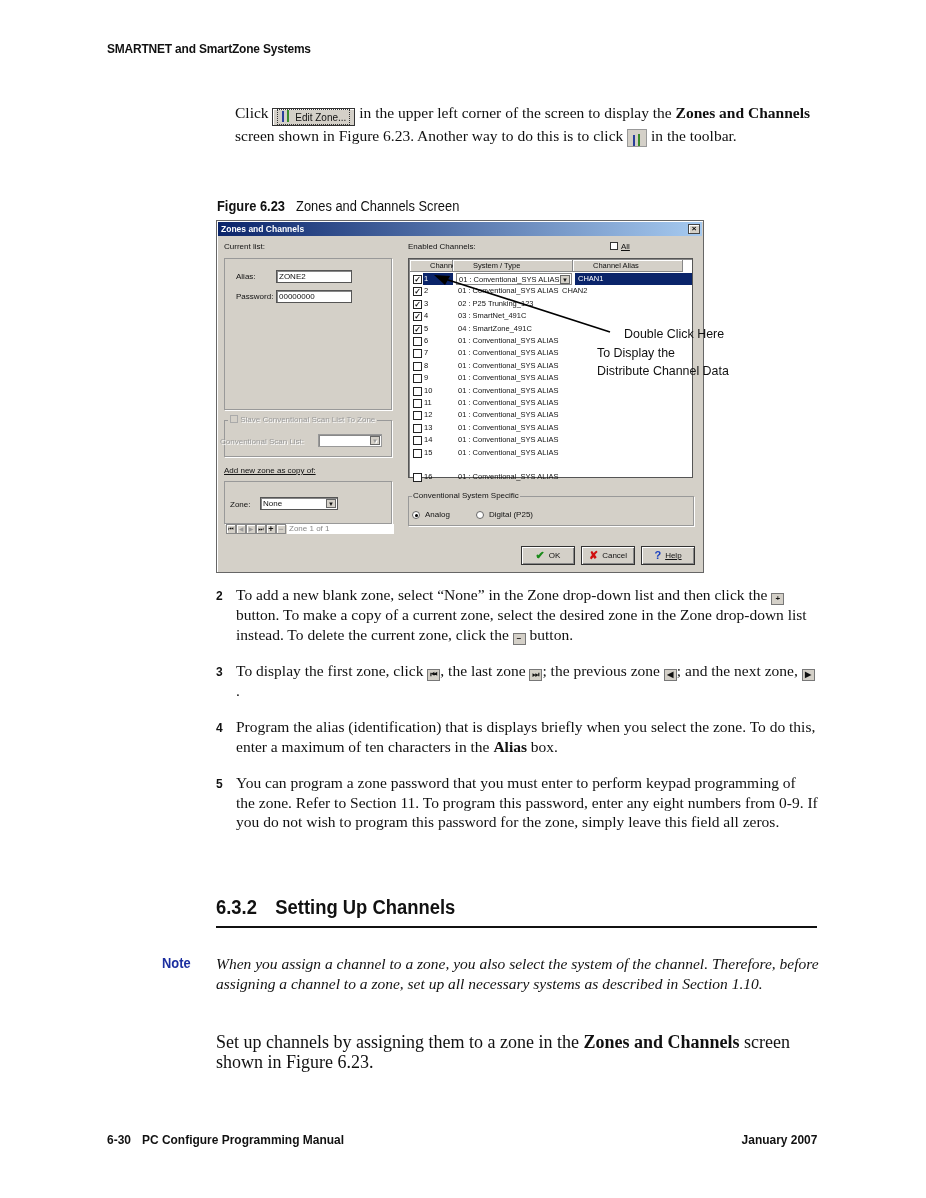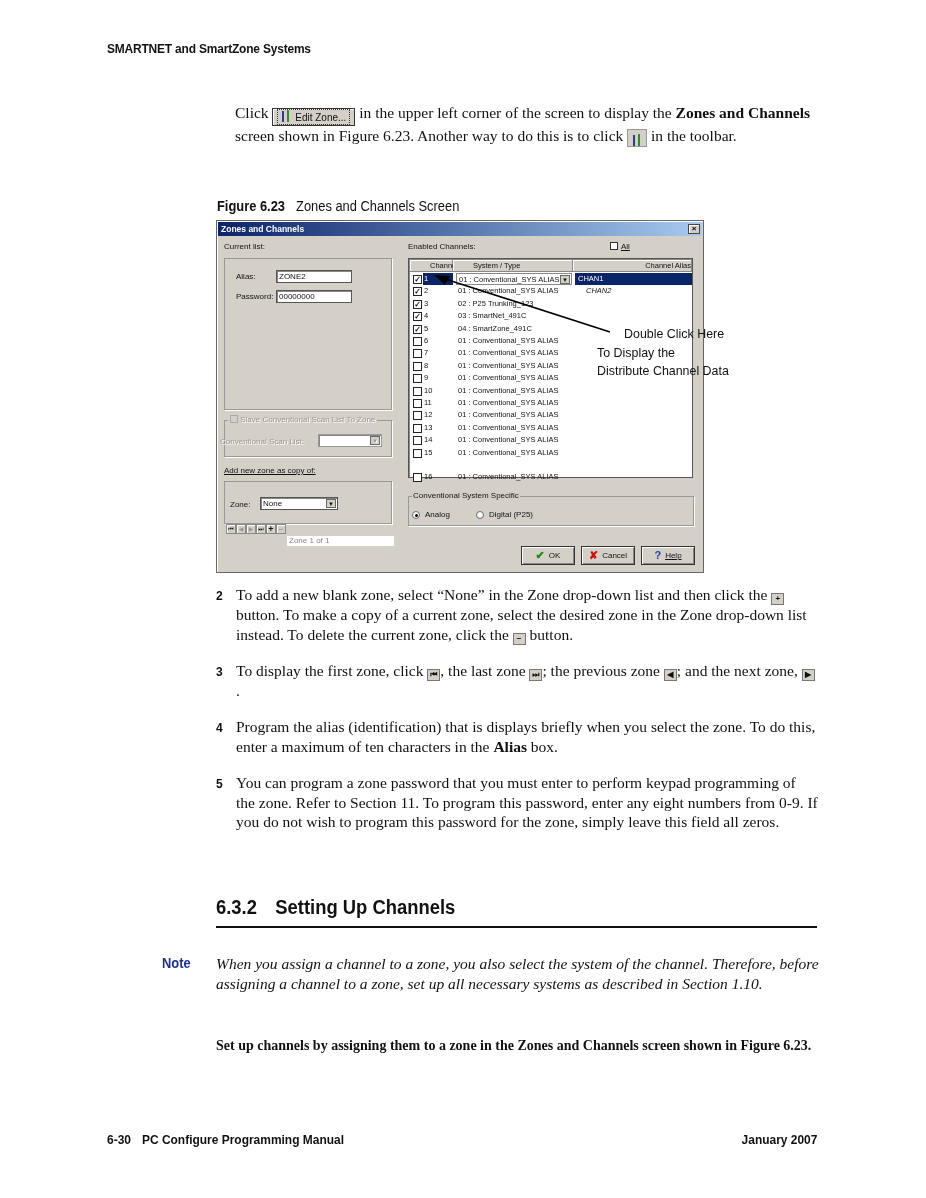--- a/index.html
+++ b/index.html
@@ -30,21 +30,21 @@
   .textbox { position: absolute; background: #fff; border: 1px solid #555; box-shadow: inset 1px 1px 0 #888; height: 13px; font-size: 8px; line-height: 11px; padding-left: 2px; }
   .combo-arrow { position: absolute; right: 1px; top: 1px; width: 10px; height: 9px; background: #d4d0c8; border: 1px solid #666; font-size: 6px; line-height: 8px; text-align: center; }
   .disabled { color: #9a9a9a; text-shadow: 1px 1px 0 #fff; }
 
   .listview { position: absolute; left: 191px; top: 37px; width: 285px; height: 220px; background: #fff; border: 1px solid #555; box-shadow: inset 1px 1px 0 #888; }
   .lv-head { position: absolute; top: 1px; height: 12px; background: #d4d0c8; border-right: 1px solid #888; border-bottom: 1px solid #888; box-shadow: inset 1px 1px 0 #fff; padding-left: 20px; line-height: 11px; font-size: 7.5px; }
   .lv-row { position: absolute; left: 1px; height: 12.4px; width: 282px; font-size: 7.5px; line-height: 12px; }
   .cb { position: absolute; left: 3px; top: 2px; width: 9px; height: 9px; border: 1px solid #222; background: #fff; font-size: 8px; line-height: 7px; text-align: center; font-weight: bold; }
   .ch-num { position: absolute; left: 14px; }
   .sys { position: absolute; left: 48px; }
-  .alias { position: absolute; left: 176px; font-style: italic; }
+  .alias { position: absolute; left: 152px; }
   .sel-ch { position: absolute; left: 13px; width: 30px; top: 0; height: 12px; background: #0a246a; color: #fff; padding-left: 1px; }
   .sel-alias { position: absolute; left: 165px; width: 117px; top: 0; height: 12px; background: #0a246a; color: #fff; padding-left: 3px; }
   .sys-combo { position: absolute; left: 46px; top: 0; width: 116px; height: 12px; border: 1px solid #888; background: #fff; padding-left: 2px; }
 
   .radio { position: absolute; width: 8px; height: 8px; border-radius: 50%; border: 1px solid #666; background: #fff; }
   .radio.on::after { content: ""; position: absolute; left: 2px; top: 2px; width: 3px; height: 3px; border-radius: 50%; background: #000; }
 
   .btn { position: absolute; height: 19px; width: 54px; background: #d4d0c8; border: 1px solid #333; box-shadow: inset 1px 1px 0 #fff, inset -1px -1px 0 #888; font-size: 8px; line-height: 17px; text-align: center; }
   .btn .ico { font-weight: bold; font-size: 11px; margin-right: 4px; vertical-align: -1px; }
 
@@ -54,21 +54,21 @@
 
   .step-num { position: absolute; font-family: "Liberation Sans", sans-serif; font-weight: bold; font-size: 12px; }
   .step-text { position: absolute; left: 236px; width: 582px; font-size: 15.5px; line-height: 19.5px; }
   .mini-icon { display: inline-block; width: 13px; height: 12px; border: 1px solid #777; background: #d4d0c8; font-family: "Liberation Sans", sans-serif; font-size: 8px; line-height: 10px; text-align: center; vertical-align: -1px; font-weight: bold; }
 
   .section-head { left: 216px; top: 896px; font-family: "Liberation Sans", sans-serif; font-weight: bold; font-size: 20px; transform: scaleX(0.92); transform-origin: left; }
   .section-head .num { margin-right: 20px; }
   .section-rule { left: 216px; top: 926px; width: 601px; height: 1.5px; background: #111; }
   .note-label { left: 162px; top: 955px; font-family: "Liberation Sans", sans-serif; font-weight: bold; font-size: 14px; color: #1c2fa0; transform: scaleX(0.92); transform-origin: left; }
   .note-text { left: 216px; top: 954px; width: 605px; font-style: italic; font-size: 15.5px; line-height: 19.5px; }
-  .closing { left: 216px; top: 1032px; width: 605px; font-size: 14px; line-height: 28px; font-weight: bold; }
+  .closing { left: 216px; top: 1032px; width: 605px; font-size: 18px; line-height: 20px; }
 
   .footer { top: 1132px; font-family: "Liberation Sans", sans-serif; font-weight: bold; font-size: 13px; transform: scaleX(0.92); }
   .footer-left { left: 107px; transform-origin: left; }
   .footer-left .pg { margin-right: 12px; }
   .footer-right { right: 109px; transform-origin: right; }
 </style>
 </head>
 <body>
 
 <div class="abs running-header">SMARTNET and SmartZone Systems</div>
@@ -114,32 +114,32 @@
     <div class="combo-arrow">▼</div>
   </div>
 
   <div style="position:absolute; left:9px; top:303px; width:168px; height:11px;">
     <div class="nav-btn" style="left:0;">⏮</div>
     <div class="nav-btn" style="left:10px; color:#999;">◀</div>
     <div class="nav-btn" style="left:20px; color:#999;">▶</div>
     <div class="nav-btn" style="left:30px;">⏭</div>
     <div class="nav-btn" style="left:40px; font-size:9px; font-weight:bold;">+</div>
     <div class="nav-btn" style="left:50px; font-size:9px; color:#888;">−</div>
-    <div style="position:absolute; left:61px; top:0; width:107px; height:10px; background:#fff; color:#888; padding-left:2px; line-height:10px;margin-top:12px;">Zone 1 of 1</div>
+    <div style="position:absolute; left:61px; top:0; width:107px; height:10px; background:#fff; color:#888; padding-left:2px; line-height:10px;">Zone 1 of 1</div>
   </div>
 
   <div class="lbl" style="left:191px; top:21px;">Enabled Channels:</div>
   <div class="lbl" style="left:393px; top:21px;">
     <span style="display:inline-block;width:8px;height:8px;border:1px solid #333;background:#fff;vertical-align:-1px;margin-right:3px;"></span><u>All</u>
   </div>
 
   <div class="listview">
     <div class="lv-head" style="left:1px; width:43px;">Channel</div>
     <div class="lv-head" style="left:44px; width:120px;">System / Type</div>
-    <div class="lv-head" style="left:164px; width:119px;text-align:right;">Channel Alias</div>
+    <div class="lv-head" style="left:164px; width:110px;">Channel Alias</div>
     <div id="rows-container">
         <div class="lv-row" style="top: 14px;">
           <div class="cb">✓</div>
           <div class="sel-ch">1</div>
           <div class="sys-combo"><span>01 : Conventional_SYS ALIAS</span><div class="combo-arrow">▼</div></div>
           <div class="sel-alias">CHAN1</div>
         </div>
         <div class="lv-row" style="top: 26.4px;">
           <div class="cb">✓</div>
           <span class="ch-num">2</span>

